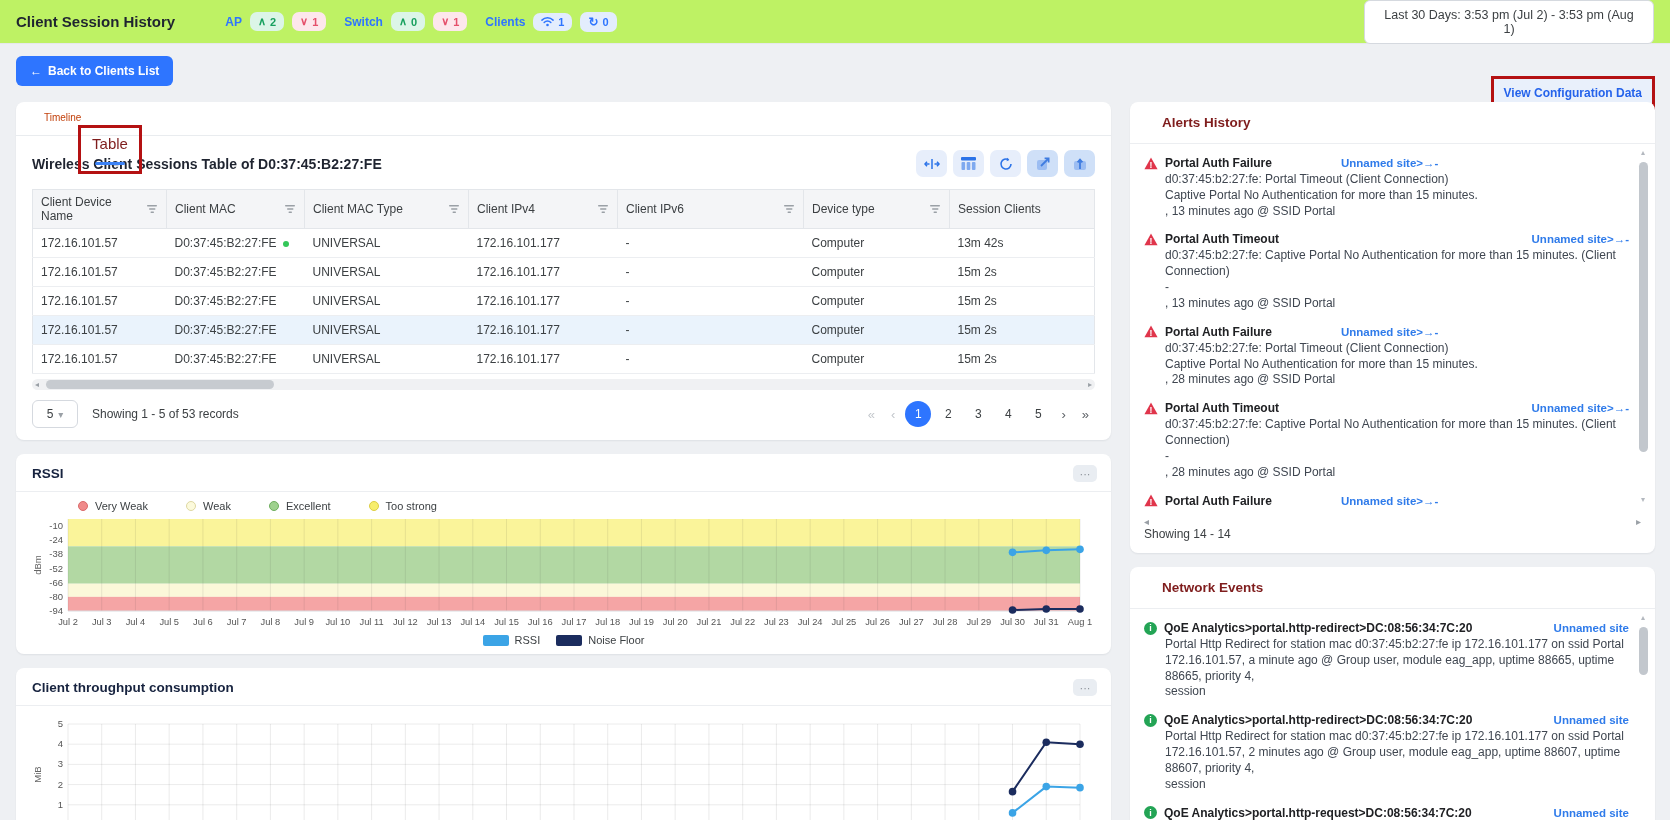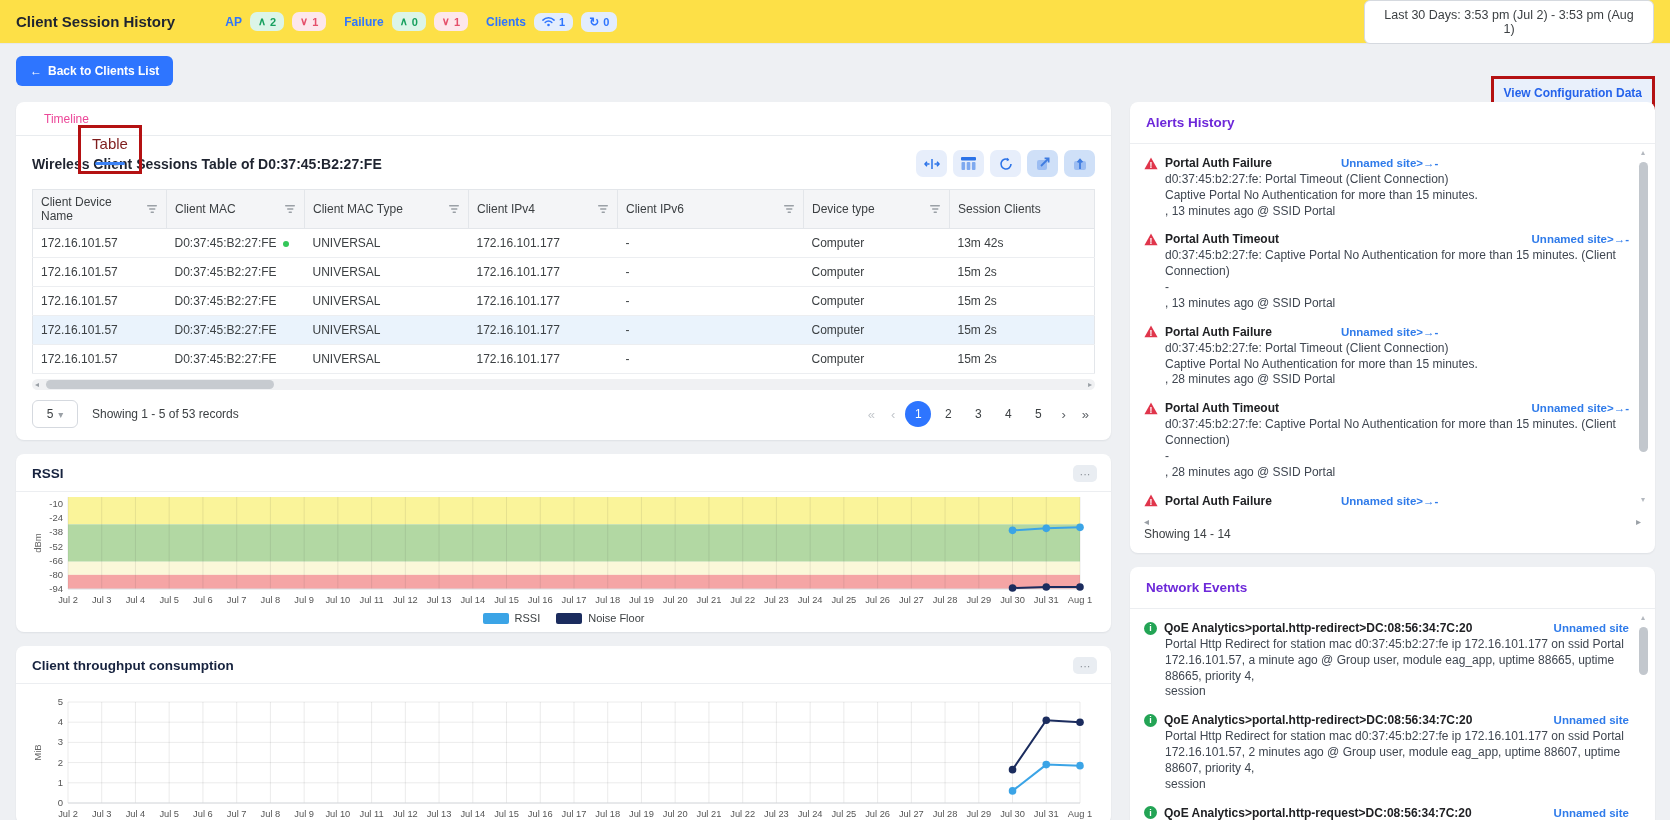--- a/index.html
+++ b/index.html
@@ -1,18 +1,18 @@
 <!DOCTYPE html>
 <html><head>
 <meta charset="utf-8">
 <style>
   * { box-sizing: border-box; margin: 0; padding: 0; }
   html,body { width:1670px; height:820px; overflow:hidden; background:#eef0f3;
     font-family:"Liberation Sans", sans-serif; color:#202124; }
-  .topbar { height:44px; background:#fde047; border-bottom:1px solid #e6e8eb;
+  .topbar { height:44px; background:#bef264; border-bottom:1px solid #e6e8eb;
     display:flex; align-items:center; padding:0 16px; }
   .page-title { font-size:15px; font-weight:bold; color:#1f2430; }
   .stats { display:flex; align-items:center; gap:8px; margin-left:40px; }
   .stat-label { color:#2e75ff; font-weight:bold; font-size:12px; margin-left:10px; }
   .badge { display:inline-flex; align-items:center; gap:4px; font-size:11px; font-weight:bold;
     padding:3px 8px; border-radius:7px; }
   .badge.up { background:#dcf5e8; color:#17a05e; }
   .badge.down { background:#fde7ec; color:#e5506b; }
   .badge.blue { background:#e3edfd; color:#2e75ff; }
   .daterange { margin-left:auto; background:#fff; border:1px solid #d5d9df; border-radius:6px;
@@ -23,21 +23,21 @@
     font-weight:bold; padding:8px 14px; display:inline-flex; gap:6px; align-items:center; cursor:pointer;
     font-family:"Liberation Sans",sans-serif; }
   .annotation-box { border:3px solid #b41112;margin-top:20px; }
   .view-config { background:#e9f0fb; padding:7px 10px; font-size:12px; font-weight:bold; color:#2563eb; cursor:pointer; }
   .columns { display:flex; gap:19px; align-items:flex-start; }
   .col-left { width:1095px; flex:none; }
   .col-right { flex:1; min-width:0; }
   .card { background:#fff; border-radius:8px; box-shadow:0 1px 2px rgba(16,24,40,.07); margin-bottom:14px; }
   
   .tabs { position:relative; height:34px; border-bottom:1px solid #e9ecef; display:flex; padding-left:14px; }
-  .tab { padding:10px 14px 0; font-size:12px; color:#ec4899; cursor:pointer; }
+  .tab { padding:10px 14px 0; font-size:10px; color:#c2410c; cursor:pointer; }
   .tab-annotation { position:absolute; left:62px; top:3px; width:64px; height:49px; border:3px solid #b41112;
     display:flex; flex-direction:column; align-items:center; padding-top:7px; z-index:5; }
   .tab-active-label { color:#7f1d1d; font-size:15px; cursor:pointer; }
   .tab-underline { width:30px; height:3px; background:#3b82f6; border-radius:2px; margin-top:10px; }
   
   .table-section { padding:14px 16px 12px; }
   .table-head-row { display:flex; align-items:center; justify-content:space-between; margin-bottom:12px; }
   .table-title { font-size:14px; font-weight:bold; color:#1f2430; }
   .tool-btns { display:flex; gap:6px; }
   .tool-btn { width:31px; height:27px; border:none; border-radius:7px; background:#e7eefb;
@@ -74,21 +74,21 @@
   .ellipsis-btn { width:24px; height:17px; border:none; border-radius:5px; background:#e9edf2; color:#8a9097;
     font-size:11px; line-height:10px; cursor:pointer; font-family:inherit; }
   .threshold-legend { display:flex; gap:38px; padding:8px 0 2px 62px; }
   .tl-item { display:flex; align-items:center; gap:7px; font-size:11px; color:#3c4043; }
   .tl-dot { width:10px; height:10px; border-radius:50%; border:1.5px solid transparent; }
   .chart-wrap { padding:2px 16px 0; }
   .series-legend { display:flex; justify-content:center; gap:16px; padding:2px 0 8px; }
   .sl-item { display:flex; align-items:center; gap:6px; font-size:11px; color:#3c4043; }
   .sl-swatch { width:26px; height:11px; border-radius:2px; }
   
-  .panel-head { padding:13px 16px; font-size:13.5px; font-weight:bold; color:#6d28d9; border-bottom:1px solid #eceef1; }
+  .panel-head { padding:13px 32px; font-size:13.5px; font-weight:bold; color:#7f1d1d; border-bottom:1px solid #eceef1; }
   .alerts-body { position:relative; height:368px; overflow:hidden; padding:12px 26px 0 14px; }
   .events-body { position:relative; height:330px; overflow:hidden; padding:12px 26px 0 14px; }
   .feed-item { margin-bottom:13px; }
   .feed-title-row { display:flex; align-items:center; gap:7px; }
   .feed-title { font-size:12px; font-weight:bold; color:#202124; white-space:nowrap; }
   .feed-link { font-size:11.5px; font-weight:bold; color:#2f7bea; cursor:pointer; white-space:nowrap; }
   .feed-item.timeout .feed-link, .feed-item.event .feed-link { margin-left:auto; }
   .feed-item.failure .feed-link { margin-left:62px; }
   .feed-lines { margin:2px 0 0 21px; font-size:12px; color:#3f4650; line-height:1.32; }
   .alert-tri { flex:none; width:14px; height:13px; }
@@ -112,21 +112,21 @@
   <div class="stats">
     <span class="stat-label">AP</span>
     <span class="badge up">
         <span>∧</span>
         <span>2</span>
       </span>
     <span class="badge down">
         <span>∨</span>
         <span>1</span>
       </span>
-    <span class="stat-label">Failure</span>
+    <span class="stat-label">Switch</span>
     <span class="badge up">
         <span>∧</span>
         <span>0</span>
       </span>
     <span class="badge down">
         <span>∨</span>
         <span>1</span>
       </span>
     <span class="stat-label">Clients</span>
     <span class="badge blue">
@@ -366,20 +366,38 @@
             </div>
           </div>
         </div>
       </div>
 
       <div class="card">
         <div class="chart-card-head">
           <div class="chart-title">RSSI</div>
           <button class="ellipsis-btn"><span>···</span></button>
         </div>
+        <div class="threshold-legend">
+            <div class="tl-item">
+              <span class="tl-dot" style="background: rgb(240, 138, 138); border-color: rgb(217, 106, 106);"></span>
+              <span>Very Weak</span>
+            </div>
+            <div class="tl-item">
+              <span class="tl-dot" style="background: rgb(252, 250, 220); border-color: rgb(222, 216, 162);"></span>
+              <span>Weak</span>
+            </div>
+            <div class="tl-item">
+              <span class="tl-dot" style="background: rgb(158, 209, 142); border-color: rgb(111, 174, 95);"></span>
+              <span>Excellent</span>
+            </div>
+            <div class="tl-item">
+              <span class="tl-dot" style="background: rgb(247, 238, 110); border-color: rgb(221, 206, 69);"></span>
+              <span>Too strong</span>
+            </div>
+          </div>
         <div class="chart-wrap"><svg id="rssi-svg" width="1056" height="112" style="overflow:visible">
               <rect x="36" y="3" width="1012" height="27.296703296703296" fill="#faf49a"></rect>
               <rect x="36" y="30.296703296703296" width="1012" height="37.406593406593416" fill="#b2d8a3"></rect>
               <rect x="36" y="67.70329670329672" width="1012" height="13.142857142857125" fill="#fbf8d9"></rect>
               <rect x="36" y="80.84615384615384" width="1012" height="14.15384615384616" fill="#f5a5a5"></rect>
               <line x1="36" x2="36" y1="3" y2="95" stroke="rgba(60,60,60,0.10)" stroke-width="1"></line>
               <line x1="69.73333333333333" x2="69.73333333333333" y1="3" y2="95" stroke="rgba(60,60,60,0.10)" stroke-width="1"></line>
               <line x1="103.46666666666667" x2="103.46666666666667" y1="3" y2="95" stroke="rgba(60,60,60,0.10)" stroke-width="1"></line>
               <line x1="137.2" x2="137.2" y1="3" y2="95" stroke="rgba(60,60,60,0.10)" stroke-width="1"></line>
               <line x1="170.93333333333334" x2="170.93333333333334" y1="3" y2="95" stroke="rgba(60,60,60,0.10)" stroke-width="1"></line>

